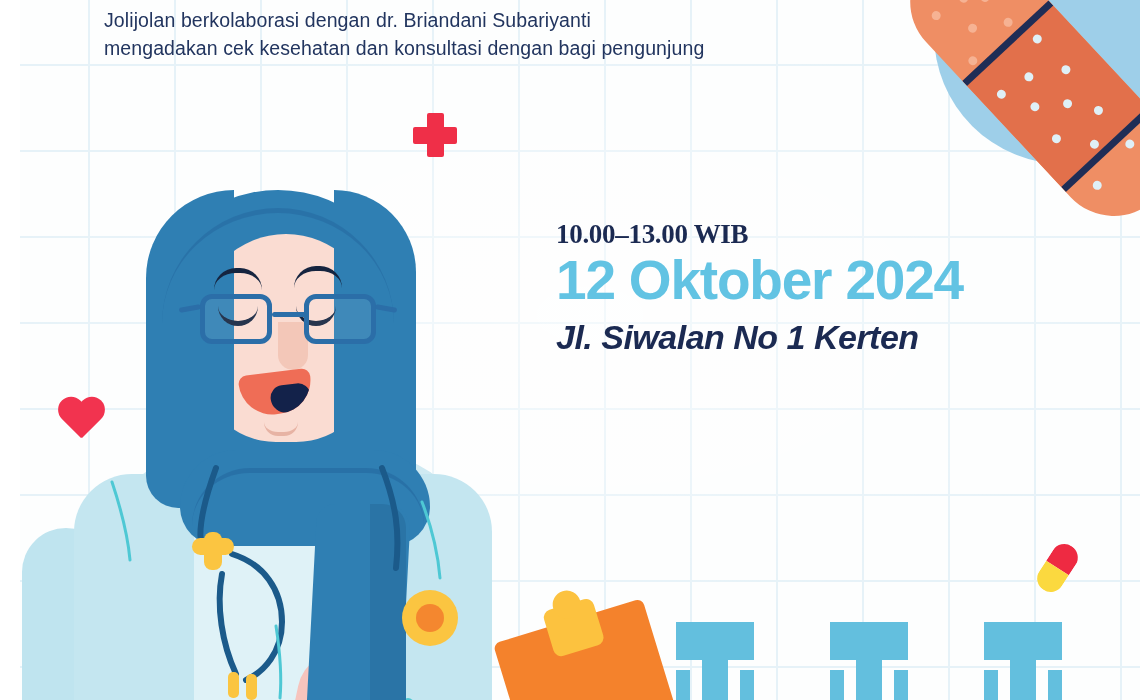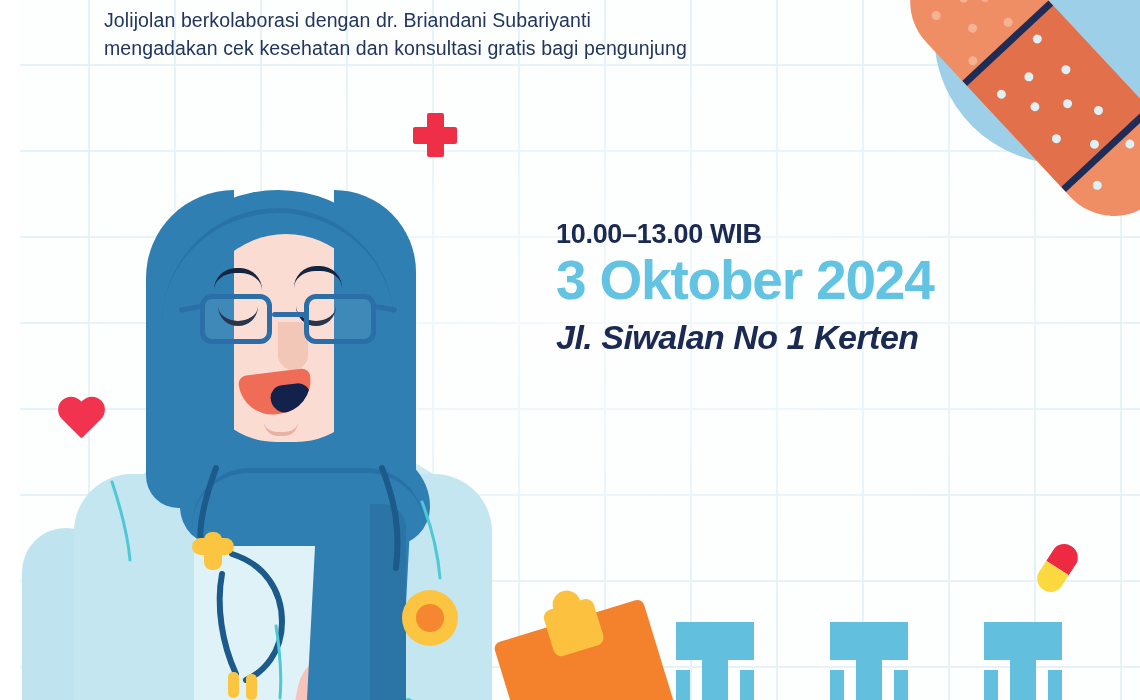--- a/index.html
+++ b/index.html
@@ -134,20 +134,21 @@
     font-weight:bold;
     letter-spacing:-1px;
     line-height:56px;
   }
   .time {
     color:#1b2a52;
     font-size:27px;
     font-weight:bold;
     letter-spacing:-.3px;
     line-height:40px;
+    font-family:Liberation Serif, serif;
   }
   .date-full {
     color:#62c3e3;
     font-size:55px;
     font-weight:bold;
     letter-spacing:-1.2px;
     line-height:60px;
     margin-top:-4px;
   }
   .address {
@@ -442,38 +443,38 @@
         <span class="dot pale" style="left:222px; top:34px;"></span>
         <span class="dot pale" style="left:244px; top:60px;"></span>
         <span class="dot pale" style="left:268px; top:34px;"></span>
         <span class="dot pale" style="left:276px; top:86px;"></span>
       </div>
     </div>
   </div>
 
   <div class="header">
     <div class="line">Jolijolan berkolaborasi dengan dr. Briandani Subariyanti</div>
-    <div class="line">mengadakan cek kesehatan dan konsultasi gratis bagi pengunjung</div>
+    <div class="line">mengadakan cek kesehatan dan konsultasi dengan bagi pengunjung</div>
   </div>
 
   <div class="red-cross">
     <i class="h"></i>
       <i class="v"></i>
   </div>
   <div class="heart"></div>
   <div class="capsule">
     <div class="top"></div>
       <div class="bot"></div>
   </div>
 
   <div class="datebox">
     <div class="row-day">
       <div class="time">10.00–13.00 WIB</div>
     </div>
-    <div class="date-full">3 Oktober 2024</div>
+    <div class="date-full">12 Oktober 2024</div>
     <div class="address">Jl. Siwalan No 1 Kerten</div>
   </div>
 
 
   <div class="hblock" id="h1">
     <div class="bar top"></div>
       <div class="bar stem"></div>
       <div class="bar l"></div>
       <div class="bar r"></div>
   </div>

